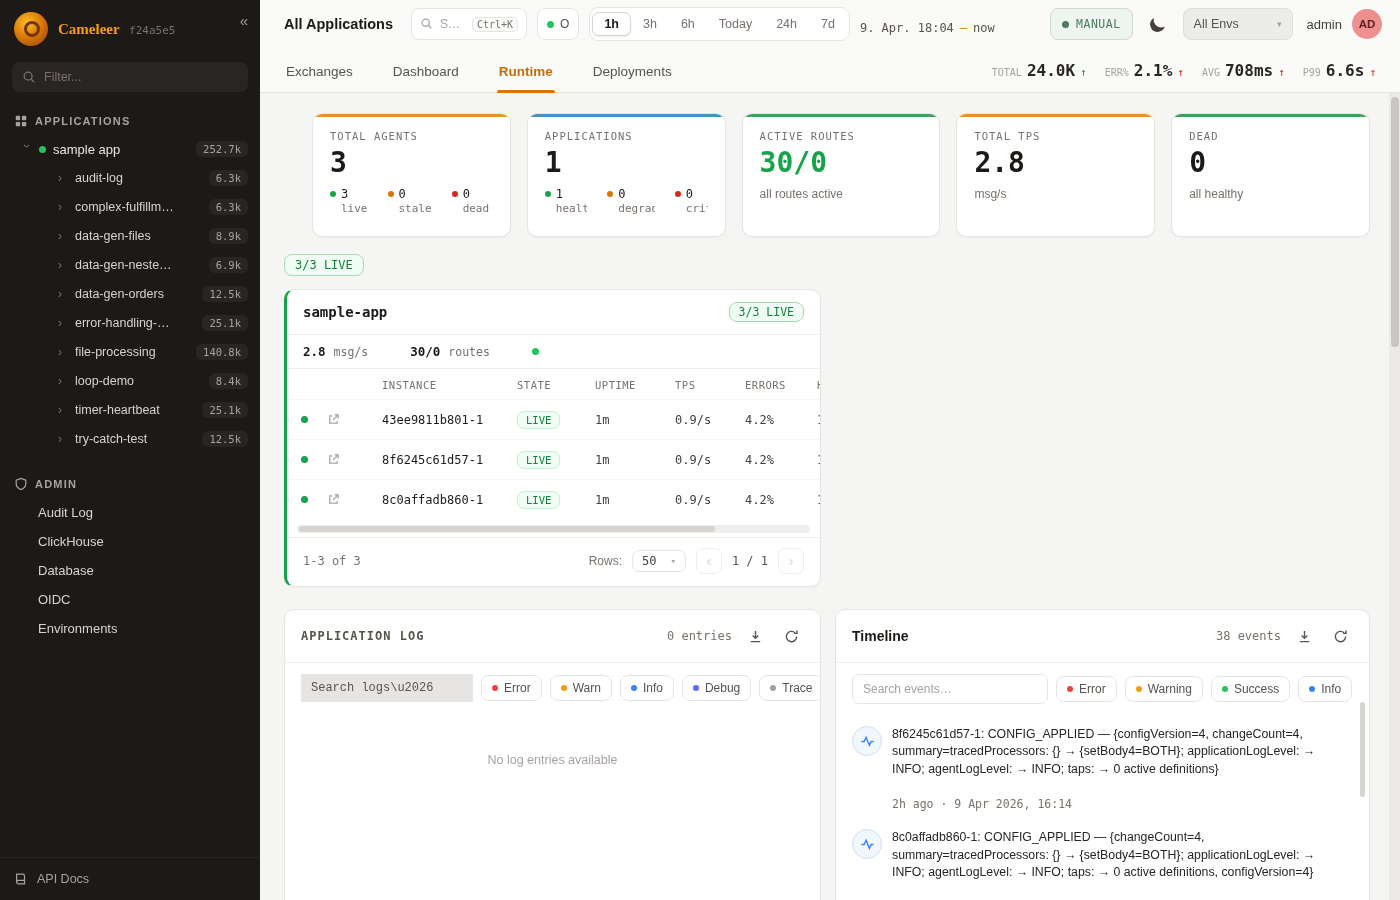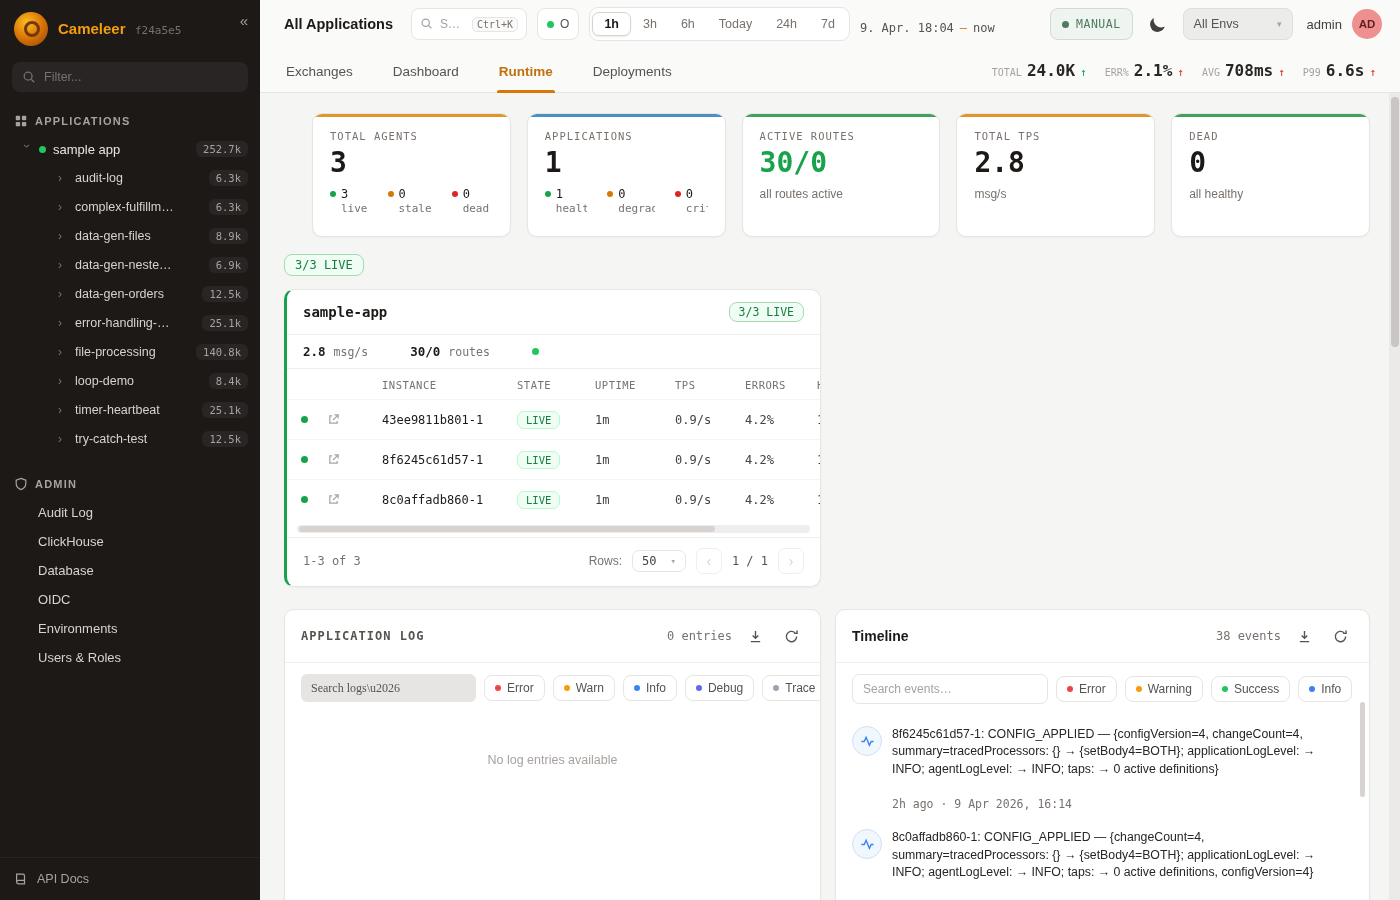--- a/index.html
+++ b/index.html
@@ -6,21 +6,21 @@
   html,body { width:1400px; height:900px; overflow:hidden; }
   body { font-family:"Liberation Sans", sans-serif; background:#f5f5f4; color:#1c1917; position:relative; }
   .app { display:flex; width:1400px; height:900px; }
 
   
   .sidebar { width:260px; flex-shrink:0; background:#1c1917; color:#d6d3d1; display:flex; flex-direction:column; }
   .sb-header { display:flex; align-items:center; gap:10px; padding:12px 14px 8px; position:relative; }
   .logo-circle { width:34px; height:34px; border-radius:50%; flex-shrink:0;
     background: radial-gradient(circle at 38% 32%, #fbbf24 0%, #d97706 48%, #92400e 100%); position:relative; }
   .logo-circle::after { content:''; position:absolute; width:10px; height:10px; border:3px solid #78350f; border-radius:50%; top:9px; left:10px; }
-  .brand { color:#f59e0b; font-family:Liberation Sans, sans-serif; font-weight:bold; font-size:15px; }
+  .brand { color:#f59e0b; font-family:Liberation Serif, serif; font-weight:bold; font-size:15px; }
   .brand-ver { color:#78716c; font-family:"DejaVu Sans Mono",monospace; font-size:11px; margin-left:5px; }
   .collapse-btn { position:absolute; right:12px; top:12px; color:#a8a29e; font-size:15px; cursor:pointer; }
   .filter-box { margin:8px 12px 14px; background:#292524; border-radius:8px; height:30px; display:flex; align-items:center; gap:8px; padding:0 10px; }
   .filter-box input { background:transparent; border:none; outline:none; color:#d6d3d1; font-size:12.5px; width:100%; font-family:"Liberation Sans",sans-serif; }
   .filter-box input::placeholder { color:#78716c; }
   .section-head { display:flex; align-items:center; gap:7px; padding:8px 14px 7px; color:#a8a29e; font-size:11px; letter-spacing:1.2px; font-weight:bold; }
   .tree-root { display:flex; align-items:center; gap:7px; padding:6px 12px 6px 22px; font-size:13px; color:#e7e5e4; cursor:pointer; }
   .chev-down { display:inline-block; color:#78716c; font-size:12px; transform:rotate(90deg); width:10px; }
   .chev-right { color:#78716c; font-size:12px; width:10px; }
   .dot { width:7px; height:7px; border-radius:50%; flex-shrink:0; }
@@ -115,21 +115,21 @@
   .pg-num { font-family:"DejaVu Sans Mono",monospace; font-size:12px; color:#57534e; }
 
   .log-card { grid-column:1; grid-row:2; height:330px; }
   .tl-card { grid-column:2; grid-row:2; height:330px; position:relative; }
   .panel-head { display:flex; align-items:center; padding:13px 16px; border-bottom:1px solid #f0efed; gap:10px;text-align:right; }
   .panel-title-mono { font-family:"DejaVu Sans Mono",monospace; font-size:12px; font-weight:bold; letter-spacing:1px; color:#57534e; }
   .panel-title-sans { font-size:14px; font-weight:bold; color:#1c1917; }
   .panel-count { margin-left:auto; font-family:"DejaVu Sans Mono",monospace; font-size:12px; color:#78716c; }
   .panel-icon { width:26px; height:26px; display:flex; align-items:center; justify-content:center; color:#57534e; cursor:pointer; border-radius:6px; }
   .controls-row { display:flex; align-items:center; gap:8px; padding:11px 16px; }
-  .log-search { width:196px; height:28px; background:#e7e5e4; border:none; border-radius:6px; padding:0 10px; font-size:12px; color:#57534e; font-family:Liberation Serif, serif; outline:none; }
+  .log-search { width:196px; height:28px; background:#e7e5e4; border:none; border-radius:0; padding:0 10px; font-size:12px; color:#57534e; font-family:Liberation Mono, monospace; outline:none; }
   .log-search::placeholder { color:#57534e; }
   .tl-search { width:196px; height:30px; background:#fff; border:1px solid #e7e5e4; border-radius:7px; padding:0 10px; font-size:12px; color:#44403c; font-family:"Liberation Sans",sans-serif; outline:none; }
   .tl-search::placeholder { color:#a8a29e; }
   .chip { height:26px; border:1px solid #e7e5e4; background:#fff; border-radius:8px; display:flex; align-items:center; gap:6px; padding:0 10px; font-size:12px; color:#57534e; cursor:pointer; white-space:nowrap; }
   .chip .dot { width:6px; height:6px; }
   .empty-text { text-align:center; color:#a8a29e; font-size:12.5px; padding-top:40px; }
 
   .events { padding:2px 14px 0 16px; }
   .event { display:flex; gap:10px; padding:9px 0; }
   .ev-icon { width:30px; height:30px; border-radius:50%; border:1px solid #cfe0f5; background:#f0f7fd; color:#3b82f6; display:flex; align-items:center; justify-content:center; flex-shrink:0; }
@@ -241,21 +241,20 @@
             <path d="M8 1.5l5.5 2v4c0 3.5-2.3 5.8-5.5 7-3.2-1.2-5.5-3.5-5.5-7v-4z" fill="none" stroke="#a8a29e" stroke-width="1.4"></path>
           </svg>
       </span>
       <span>ADMIN</span>
     </div>
     <div class="admin-item">Audit Log</div>
     <div class="admin-item">ClickHouse</div>
     <div class="admin-item">Database</div>
     <div class="admin-item">OIDC</div>
     <div class="admin-item">Environments</div>
-    <div class="admin-item">Users &amp; Roles</div>
 
     <div class="api-docs">
       <span class="icon14">
         <svg viewBox="0 0 16 16" width="14" height="14">
             <path d="M3 2.5h7a2 2 0 0 1 2 2v9H5a2 2 0 0 1-2-2z" fill="none" stroke="#a8a29e" stroke-width="1.4"></path>
             <path d="M3 11.5a2 2 0 0 1 2-2h7" fill="none" stroke="#a8a29e" stroke-width="1.4"></path>
           </svg>
       </span>
       <span>API Docs</span>
     </div>

